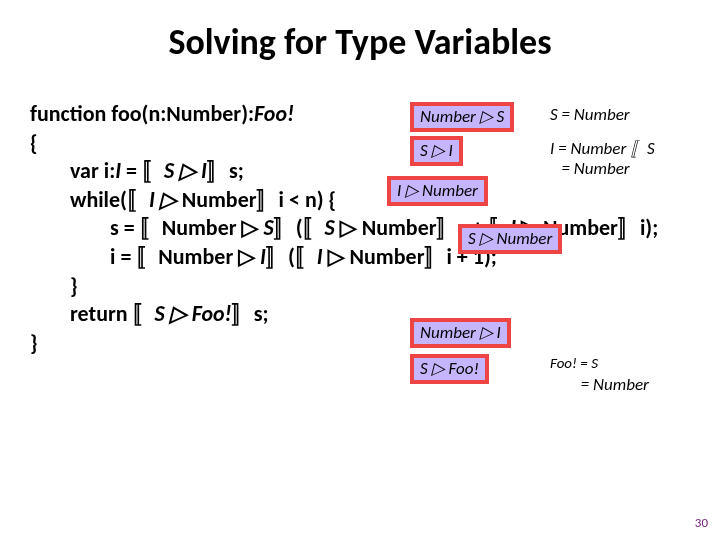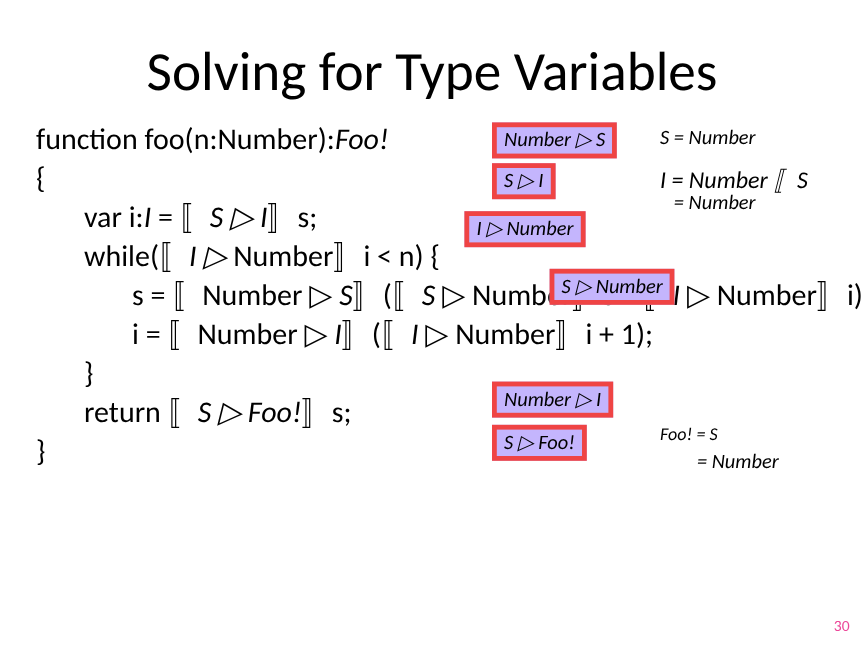--- a/index.html
+++ b/index.html
@@ -13,34 +13,35 @@
     overflow: hidden;
   }
   .slide {
     width: 720px;
     height: 540px;
     position: relative;
     box-sizing: border-box;
   }
   .title {
     text-align: center;
-    font-size: 46px;
-    font-weight: 400;
-    padding-top: 32px;
+    font-size: 36px;
+    font-weight: 700;
+    padding-top: 20px;
   }
   .body {
     position: absolute;
     top: 100px;
     left: 30px;
     width: 660px;
     font-size: 21px;
     line-height: 1.3;
   }
   .code {
-    font-size: 25px;
+    font-size: 22px;
+    font-weight: bold;
   }
   .ital { font-style: italic; }
   .bx {
     border: 4px solid #ef4444;
     padding: 1px 6px;
     font-size: 17px;
     line-height: 1.2;
     background: #c4b5fd;
     display: inline-block;
     white-space: nowrap;
@@ -49,41 +50,41 @@
     white-space: nowrap;
   }
   .right-anno {
     position: absolute;
   }
   .pagenum {
     position: absolute;
     right: 12px;
     bottom: 10px;
     font-size: 13px;
-    color: #ec4899;
+    color: #701a75;
   } 
 </style>
 </head>
 <body>
 
 <div class="slide">
 
   <div class="title">Solving for Type Variables</div>
 
   <div class="body">
 
     <div class="right-anno bx ital" style="left:380px; top:2px;">Number ▷ S</div>
     <div class="right-anno bx ital" style="left:380px; top:36px;">S ▷ I</div>
     <div class="right-anno bx ital" style="left:357px; top:76px;">I ▷ Number</div>
     <div class="right-anno bx ital" style="left:380px; top:124px;margin-left:48px;">S ▷ Number</div>
     <div class="right-anno bx ital" style="left:380px; top:218px;">Number ▷ I</div>
     <div class="right-anno bx ital" style="left:380px; top:254px;">S ▷ Foo!</div>
 
     <div class="right-anno ital" style="left:520px; top:4px; font-size:17px;">S = Number</div>
-    <div class="right-anno ital" style="left:520px; top:38px; font-size:20px;">I = Number 〚S</div>
+    <div class="right-anno ital" style="left:520px; top:38px; font-size:17px;">I = Number 〚S</div>
     <div class="right-anno ital" style="left:520px; top:58px; font-size:17px; white-space:pre;">   = Number</div>
     <div class="right-anno ital" style="left:520px; top:254px; font-size:15px;">Foo! = S</div>
     <div class="right-anno ital" style="left:520px; top:274px; font-size:17px; white-space:pre;">        = Number</div>
 
     <div class="row code">
       <span>function foo(n:Number):</span><span class="ital">Foo!</span>
     </div>
     <div class="row code">{</div>
     <div class="row code" style="padding-left:40px;">
       <span>var i:</span><span class="ital">I</span><span> = 〚</span><span class="ital">S ▷ I</span><span>〛s;</span>

